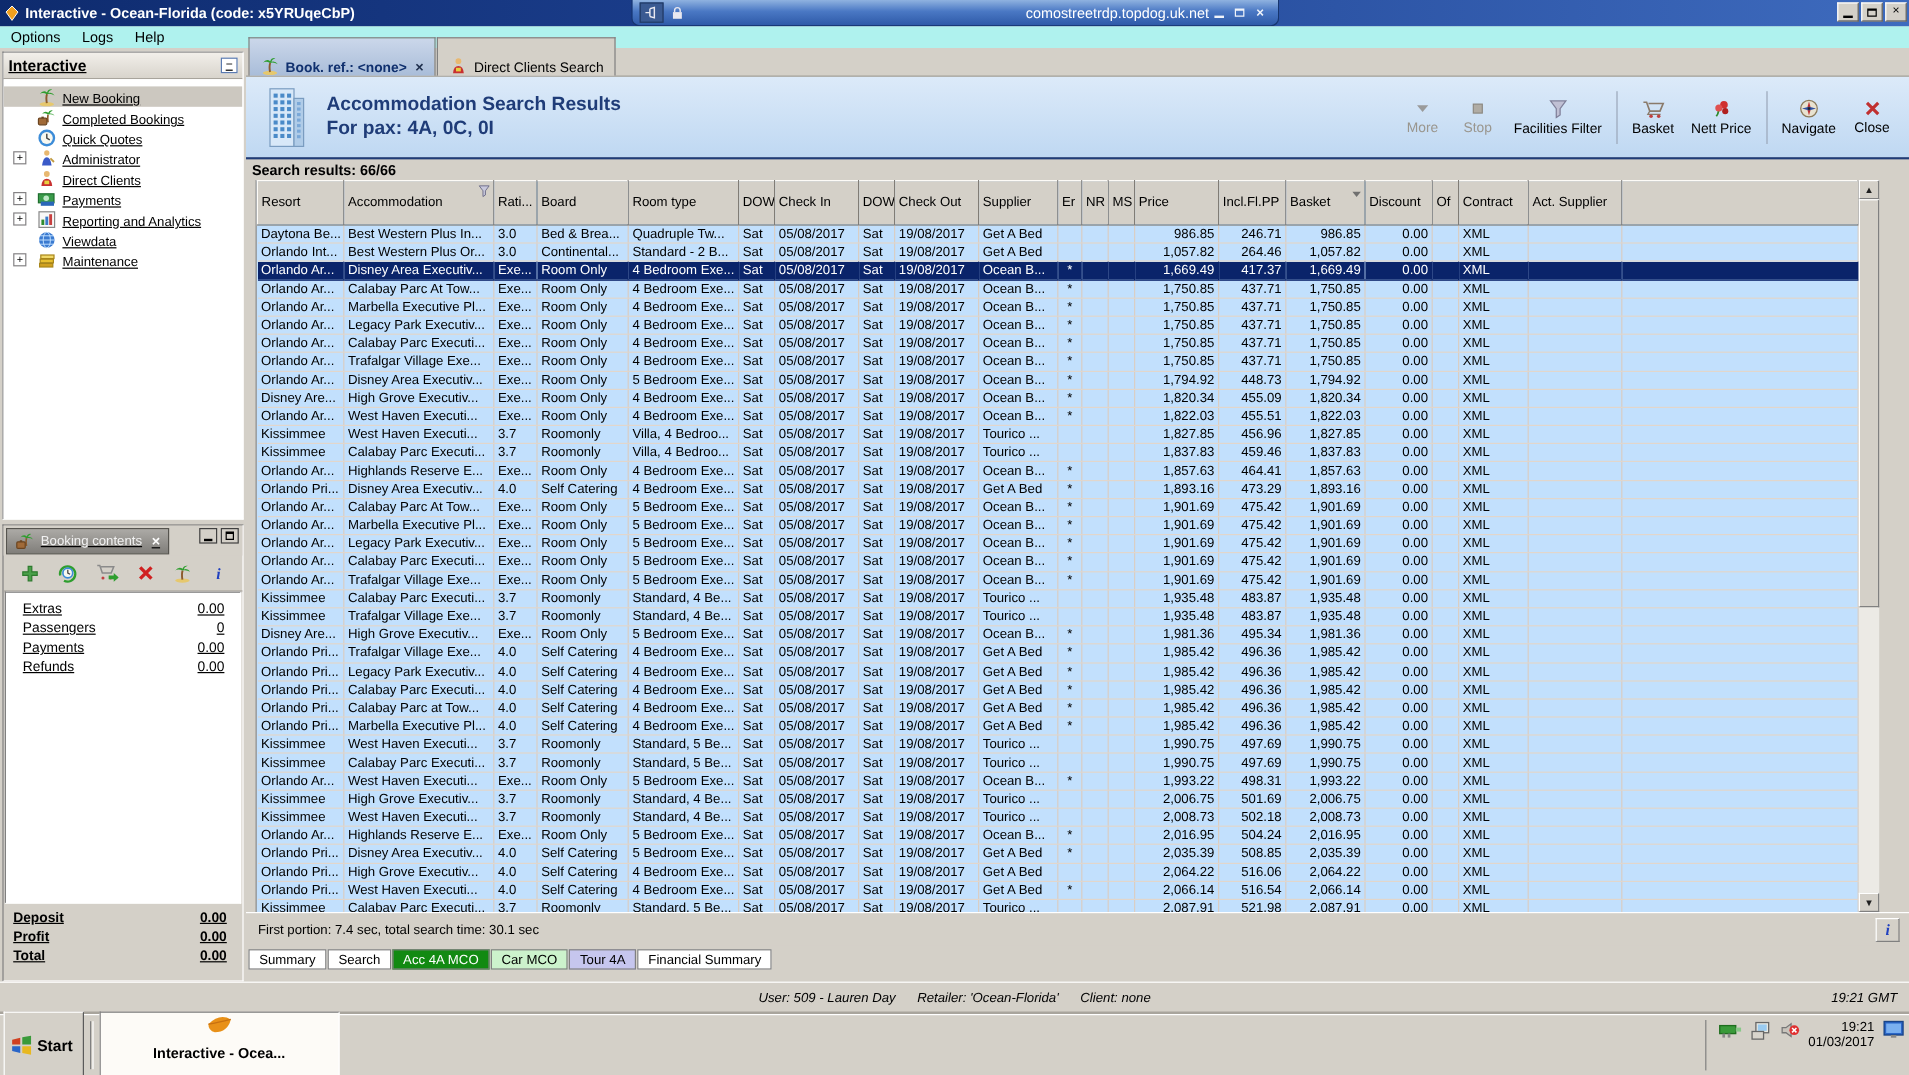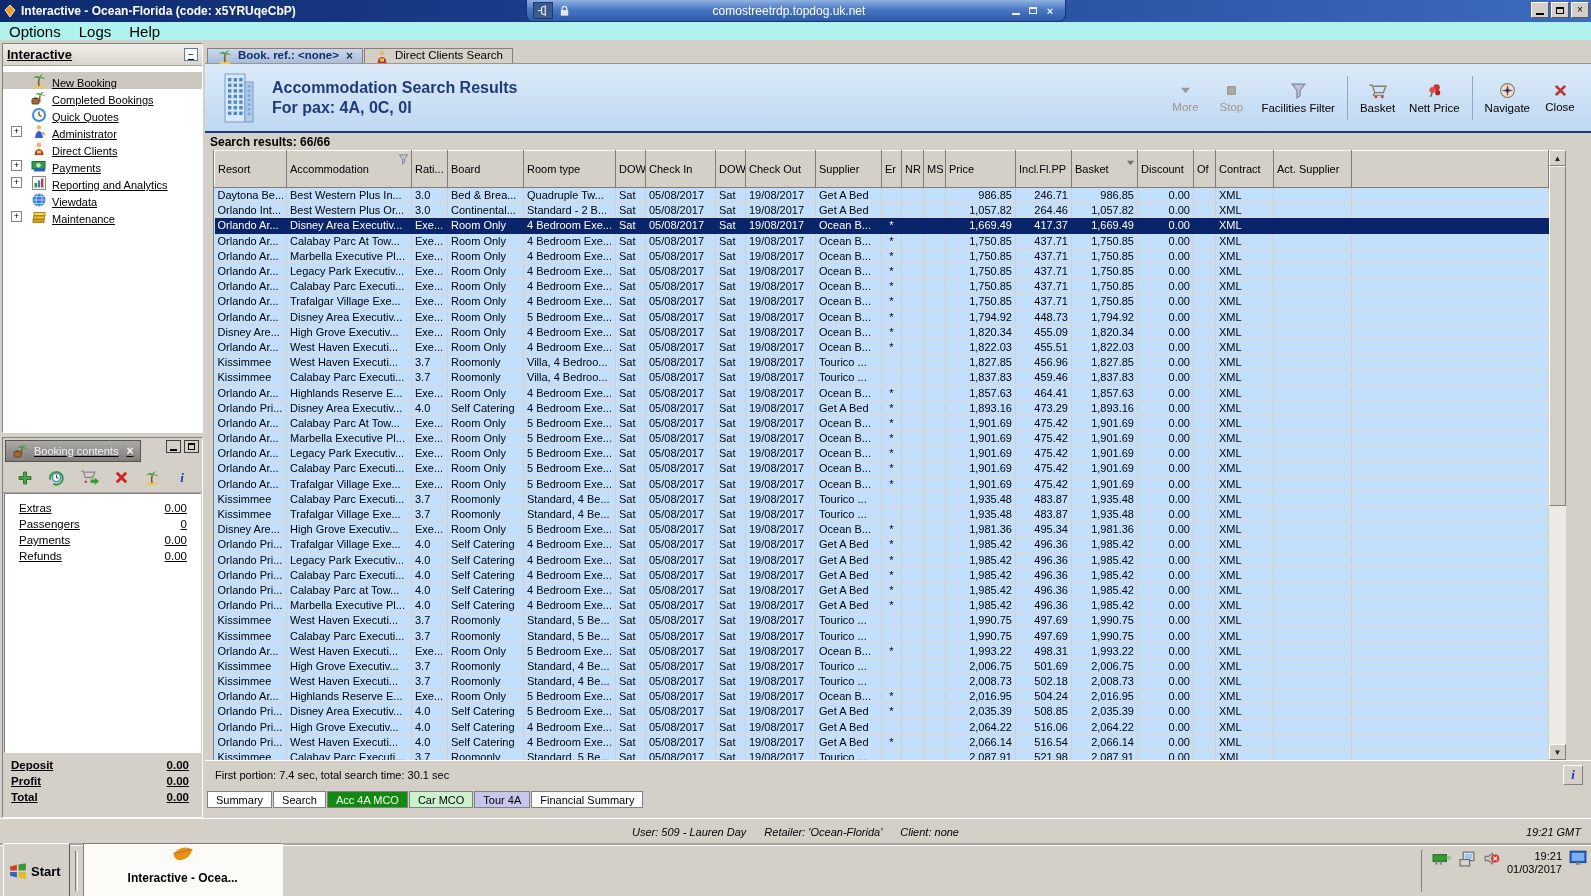--- a/index.html
+++ b/index.html
@@ -16,30 +16,30 @@
   .wbtn { width:18px; height:16px; background:#D4D0C8; border:1px solid; border-color:#fff #5A5A5A #5A5A5A #fff;
     display:flex; align-items:center; justify-content:center; font-size:10px; color:#000; line-height:1; }
   .glyph-min { width:8px; height:2px; background:#000; margin-top:8px; }
   .glyph-rest { width:8px; height:7px; border:1px solid #000; border-top-width:2px; }
 
   
   .rdpbar { position:absolute; left:50%; top:0; transform:translateX(-50%); width:540px; height:22px;
     background:linear-gradient(180deg,#8FB2E0 0%,#4A78C4 45%,#2E5AA8 100%);
     border:1px solid #16356E; border-top:none; border-radius:0 0 7px 7px;
     display:flex; align-items:center; padding:0 6px; color:#fff; }
-  .rdp-host { flex:1; text-align:center; font-size:12px; }
+  .rdp-host { flex:1; text-align:right; font-size:12px; }
   .rdp-pinbtn { width:20px; height:17px; background:#3A5A92; border:1px solid #203A66; display:flex; align-items:center; justify-content:center; }
   .rdp-btn { width:17px; height:15px; display:flex; align-items:center; justify-content:center; color:#F0F4FA; font-size:11px; font-weight:bold; }
   .rdp-btn .glyph-min { background:#F0F4FA; margin-top:6px; }
   .rdp-btn .glyph-rest { border-color:#F0F4FA; }
 
   
   .menubar { position:absolute; left:0; top:22px; width:100%; height:18px; background:#AFF2EE;
     display:flex; align-items:center; }
-  .menu-item { padding:0 9px; height:100%; display:flex; align-items:center; font-size:15px; }
+  .menu-item { padding:0 9px; height:100%; display:flex; align-items:center; font-size:12px; }
 
   
   .workspace { position:absolute; left:0; top:40px; width:1591px; height:778px; display:flex; }
 
   
   .left-col { width:205px; height:100%; display:flex; flex-direction:column; padding:3px 2px 0 2px;text-decoration:underline; }
   .ipanel { height:390px; border:1px solid; border-color:#808080 #fff #fff #808080; background:#fff; display:flex; flex-direction:column; }
   .ipanel-hdr { height:22px; background:linear-gradient(180deg,#F2EFEA,#D8D4CC); border-bottom:1px solid #A8A49C;
     display:flex; align-items:center; padding:0 4px; }
   .ipanel-hdr .t { font-weight:bold; font-size:13px; flex:1; }
@@ -65,21 +65,21 @@
   .bp-list { flex:1; background:#fff; border:1px solid; border-color:#808080 #fff #fff #808080; margin:0 1px; padding-top:6px; }
   .bp-row { height:16px; display:flex; align-items:center; padding:0 13px 0 14px; font-size:11.5px; }
   .bp-row .v { margin-left:auto; }
   .bp-summary { height:64px; padding:6px 13px 0 8px; }
   .bp-srow { height:16px; display:flex; font-weight:bold; font-size:11.5px; }
   .bp-srow .v { margin-left:auto; }
 
   
   .main-col { flex:1; height:100%; display:flex; flex-direction:column; position:relative; padding-top:3px; }
   .tabstrip { height:21px; display:flex; align-items:flex-end; padding-left:2px; border-bottom:1px solid #9A968E; }
-  .tab { height:15px; display:inline-flex; align-items:flex-start; gap:5px; padding:0 9px; margin-right:1px;
+  .tab { height:32px; display:inline-flex; align-items:flex-end; gap:5px; padding:0 9px; margin-right:1px;
     background:#D4D0C8; border:1px solid #808080; border-bottom:none; font-size:11.5px; }
   .tab.active { background:linear-gradient(180deg,#CBD7EA,#A9BDD9); font-weight:bold; color:#10306E; }
   .tab .x { font-weight:bold; font-size:12px; color:#20304E; margin-left:2px; }
 
   .header-band { height:69px; background:linear-gradient(180deg,#DCEAF9 0%,#BFD8F2 100%);
     border-bottom:2px solid #1F3C78; display:flex; align-items:center; padding-left:13px; }
   .hdr-titles { margin-left:12px; color:#1F3C78; font-weight:bold; font-size:16px; line-height:20px; }
   .hdr-toolbar { margin-left:auto; margin-right:8px; display:flex; align-items:center; }
   .tbtn { width:auto; min-width:46px; padding:0 7px; height:48px; display:flex; flex-direction:column; align-items:center; justify-content:center; gap:3px; font-size:11.5px; }
   .tbtn.disabled { color:#9A968E; }

